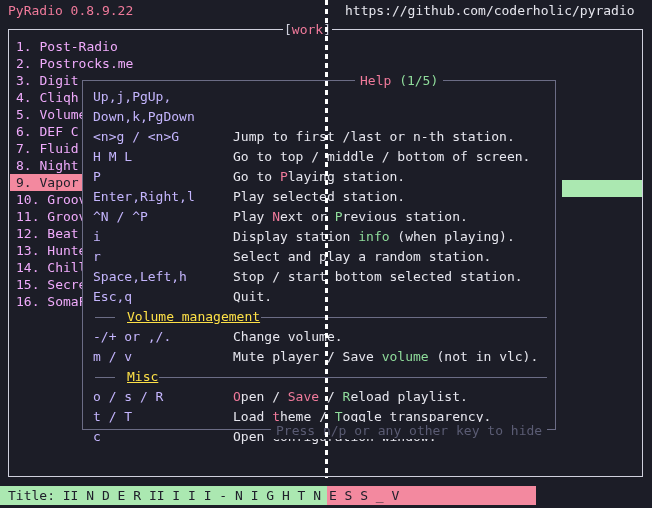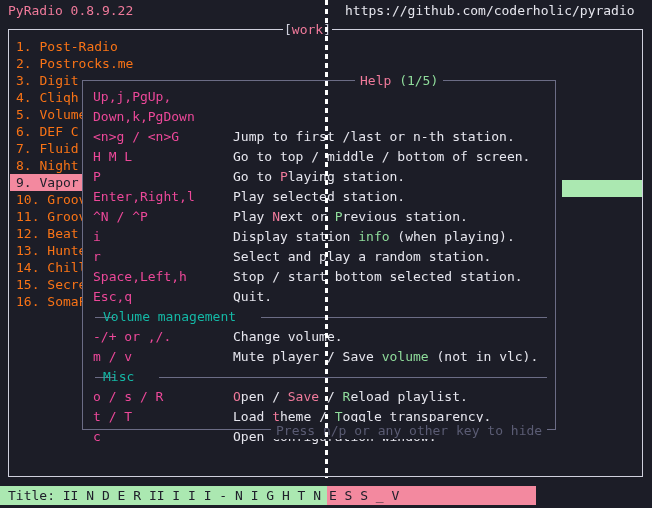--- a/index.html
+++ b/index.html
@@ -64,21 +64,21 @@
   .station-list {
     position: absolute;
     left: 10px; top: 38px;
     width: 620px;
     z-index: 2;
   }
   .station-row {
     height: 17px;
     line-height: 17px;
     white-space: pre;
-    color: #f97316;
+    color: #f0abfc;
     padding-left: 6px;
   }
   .station-row.selected {
     background: #f3899f;
     color: #20202b;
     width: 93px;
     box-sizing: border-box;
   }
   
   .playing-block {
@@ -136,21 +136,21 @@
   }
   .help-row {
     height: 20px;
     line-height: 20px;
     white-space: pre;
     position: relative;
   }
   .help-keys {
     position: absolute;
     left: 10px; top: 0;
-    color: #ec4899;
+    color: #c4b5fd;
     white-space: pre;
   }
   .help-desc {
     position: absolute;
     left: 150px; top: 0;
     color: #e6e6ee;
     white-space: pre;
   }
   .help-desc .g { color: #8fdc9b; }
   .help-desc .pk { color: #f07a9b; }
@@ -162,23 +162,24 @@
     white-space: pre;
   }
   .help-section .rule-left {
     position: absolute;
     left: 12px; top: 10px;
     width: 20px; height: 1px;
     background: #6b6c85;
   }
   .help-section .sec-label {
     position: absolute;
-    left: 20px; top: 0;
-    color: #14b8a6;
-    white-space: pre;
+    left: 44px; top: 0;
+    color: #fde047;
+    white-space: pre;
+    text-decoration: underline;
   }
   .help-section .rule-right {
     position: absolute;
     top: 10px; height: 1px;
     background: #6b6c85;
   }
   
   .status-bar {
     position: absolute;
     left: 0; top: 486px;

